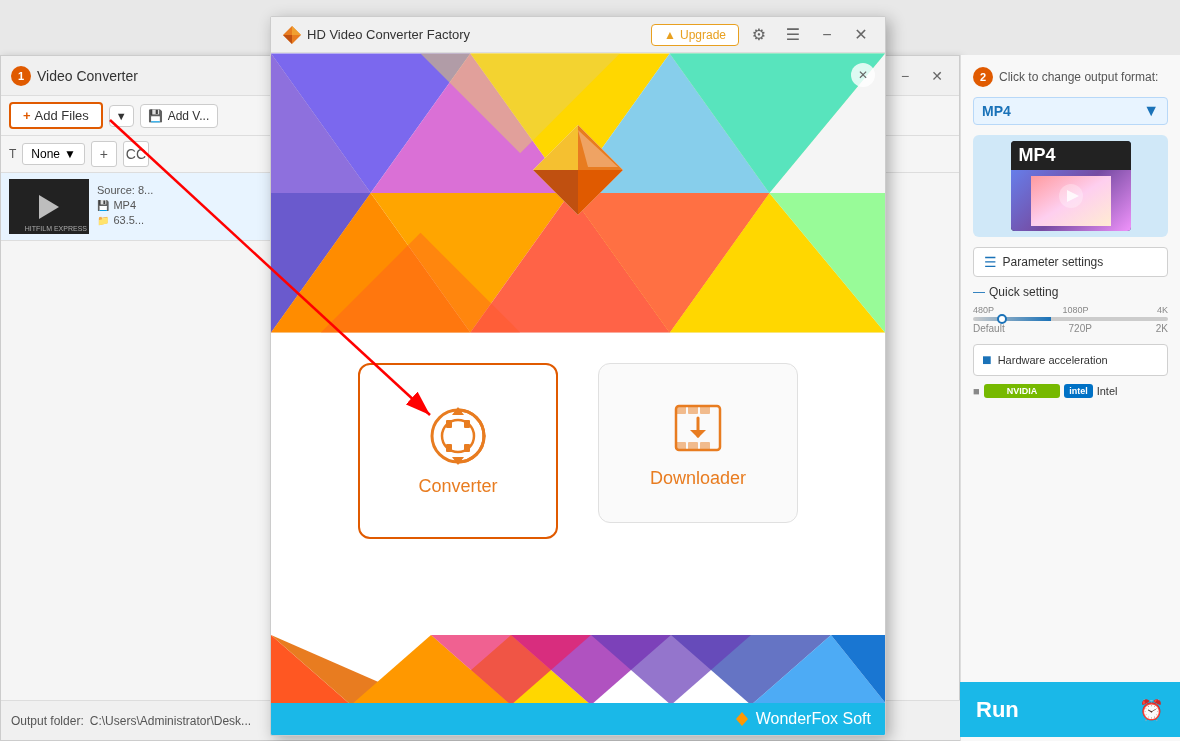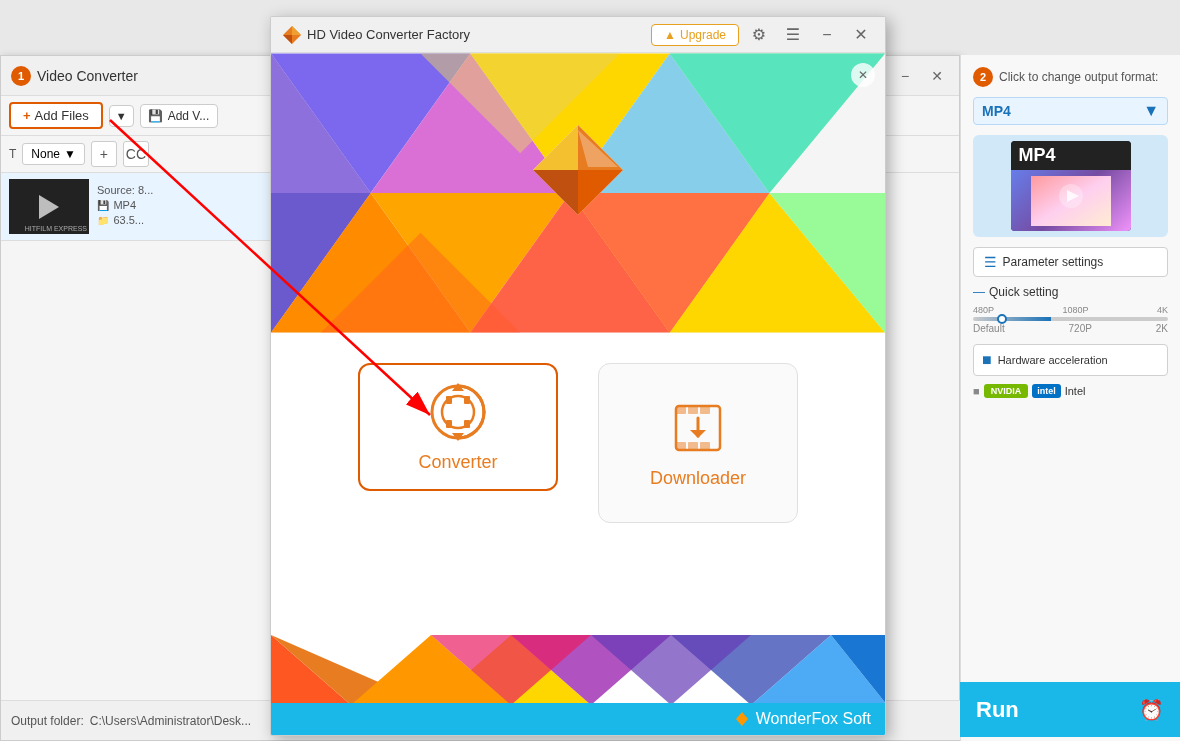--- a/index.html
+++ b/index.html
@@ -373,21 +373,21 @@
       color: #333;
       cursor: pointer;
       margin-bottom: 8px;
       width: 100%;
     }
     .nvidia-badge {
       background: #76b900;
       color: white;
       font-size: 9px;
       font-weight: bold;
-      padding: 2px 7px;
+      padding: 2px 23px;
       border-radius: 3px;
     }
     .intel-badge {
       background: #0071c5;
       color: white;
       font-size: 9px;
       font-weight: bold;
       padding: 2px 5px;
       border-radius: 3px;
     }
@@ -533,21 +533,21 @@
     
     .features-area {
       padding: 30px 40px;
       display: flex;
       gap: 40px;
       justify-content: center;
       background: white;
     }
     .feature-btn {
       width: 200px;
-      height: 128px;
+      height: 176px;
       border: 2px solid #e05a00;
       border-radius: 12px;
       background: white;
       display: flex;
       flex-direction: column;
       align-items: center;
       justify-content: center;
       cursor: pointer;
       gap: 10px;
       transition: box-shadow 0.2s;

